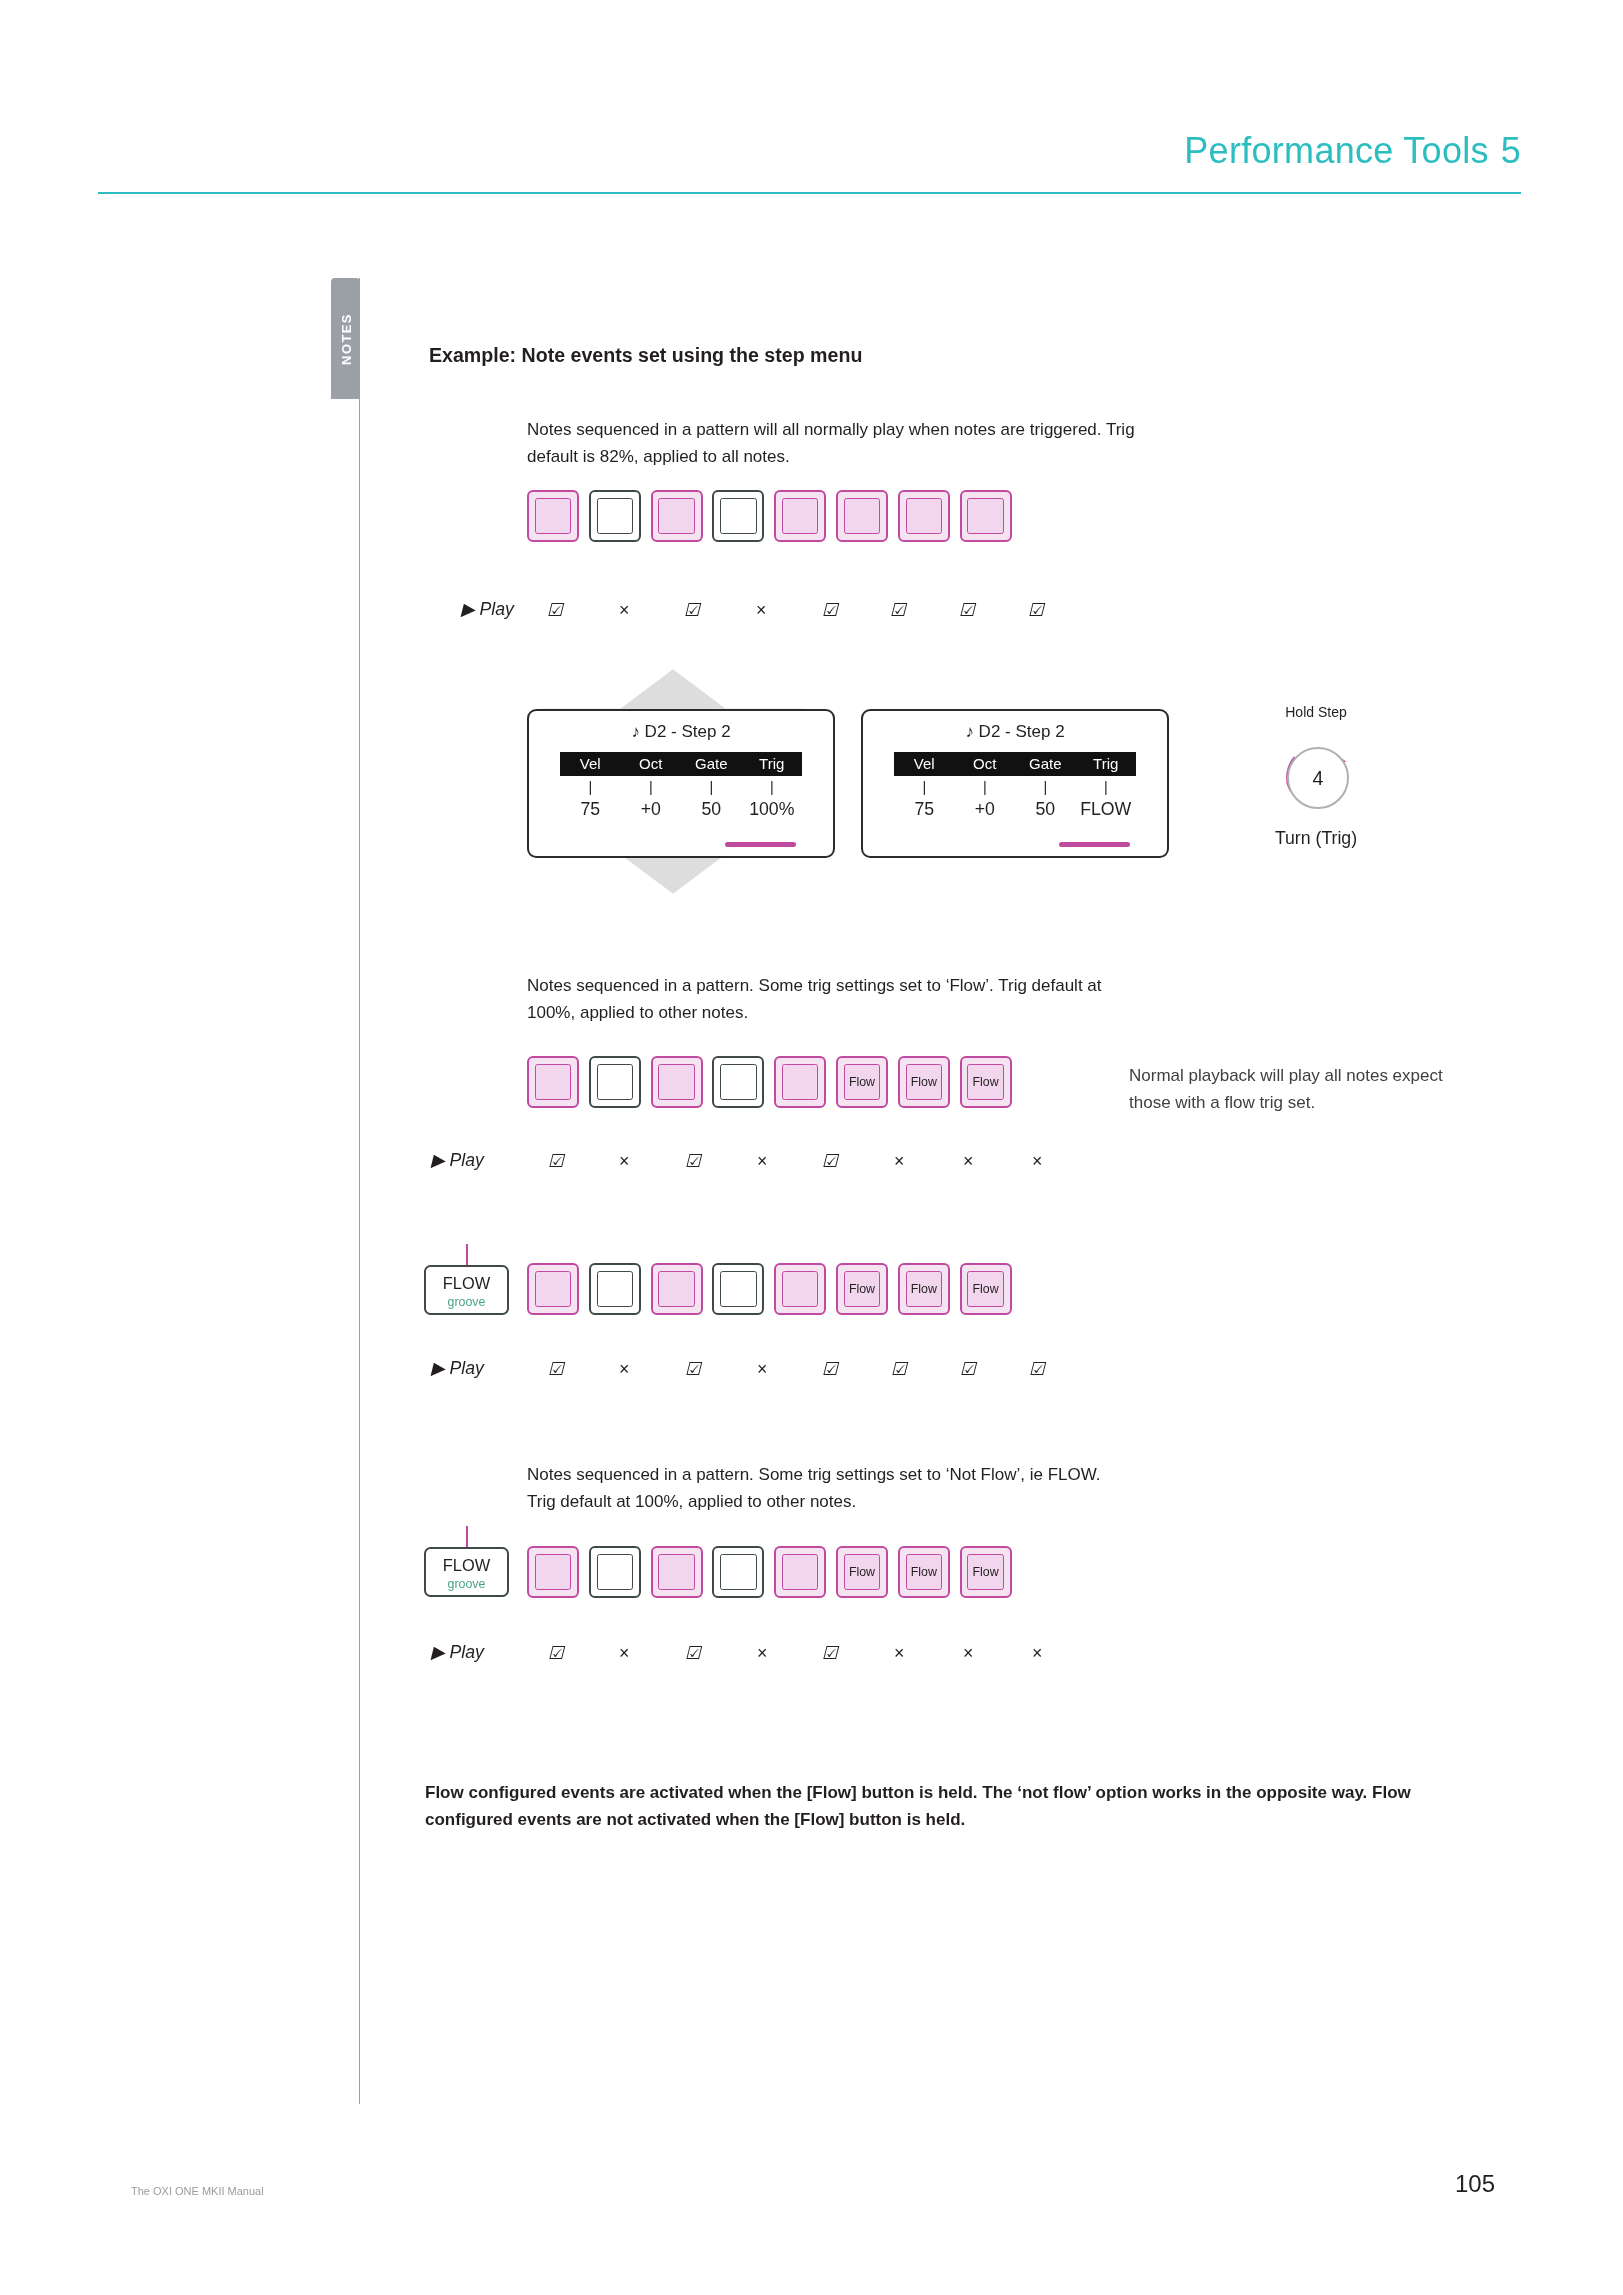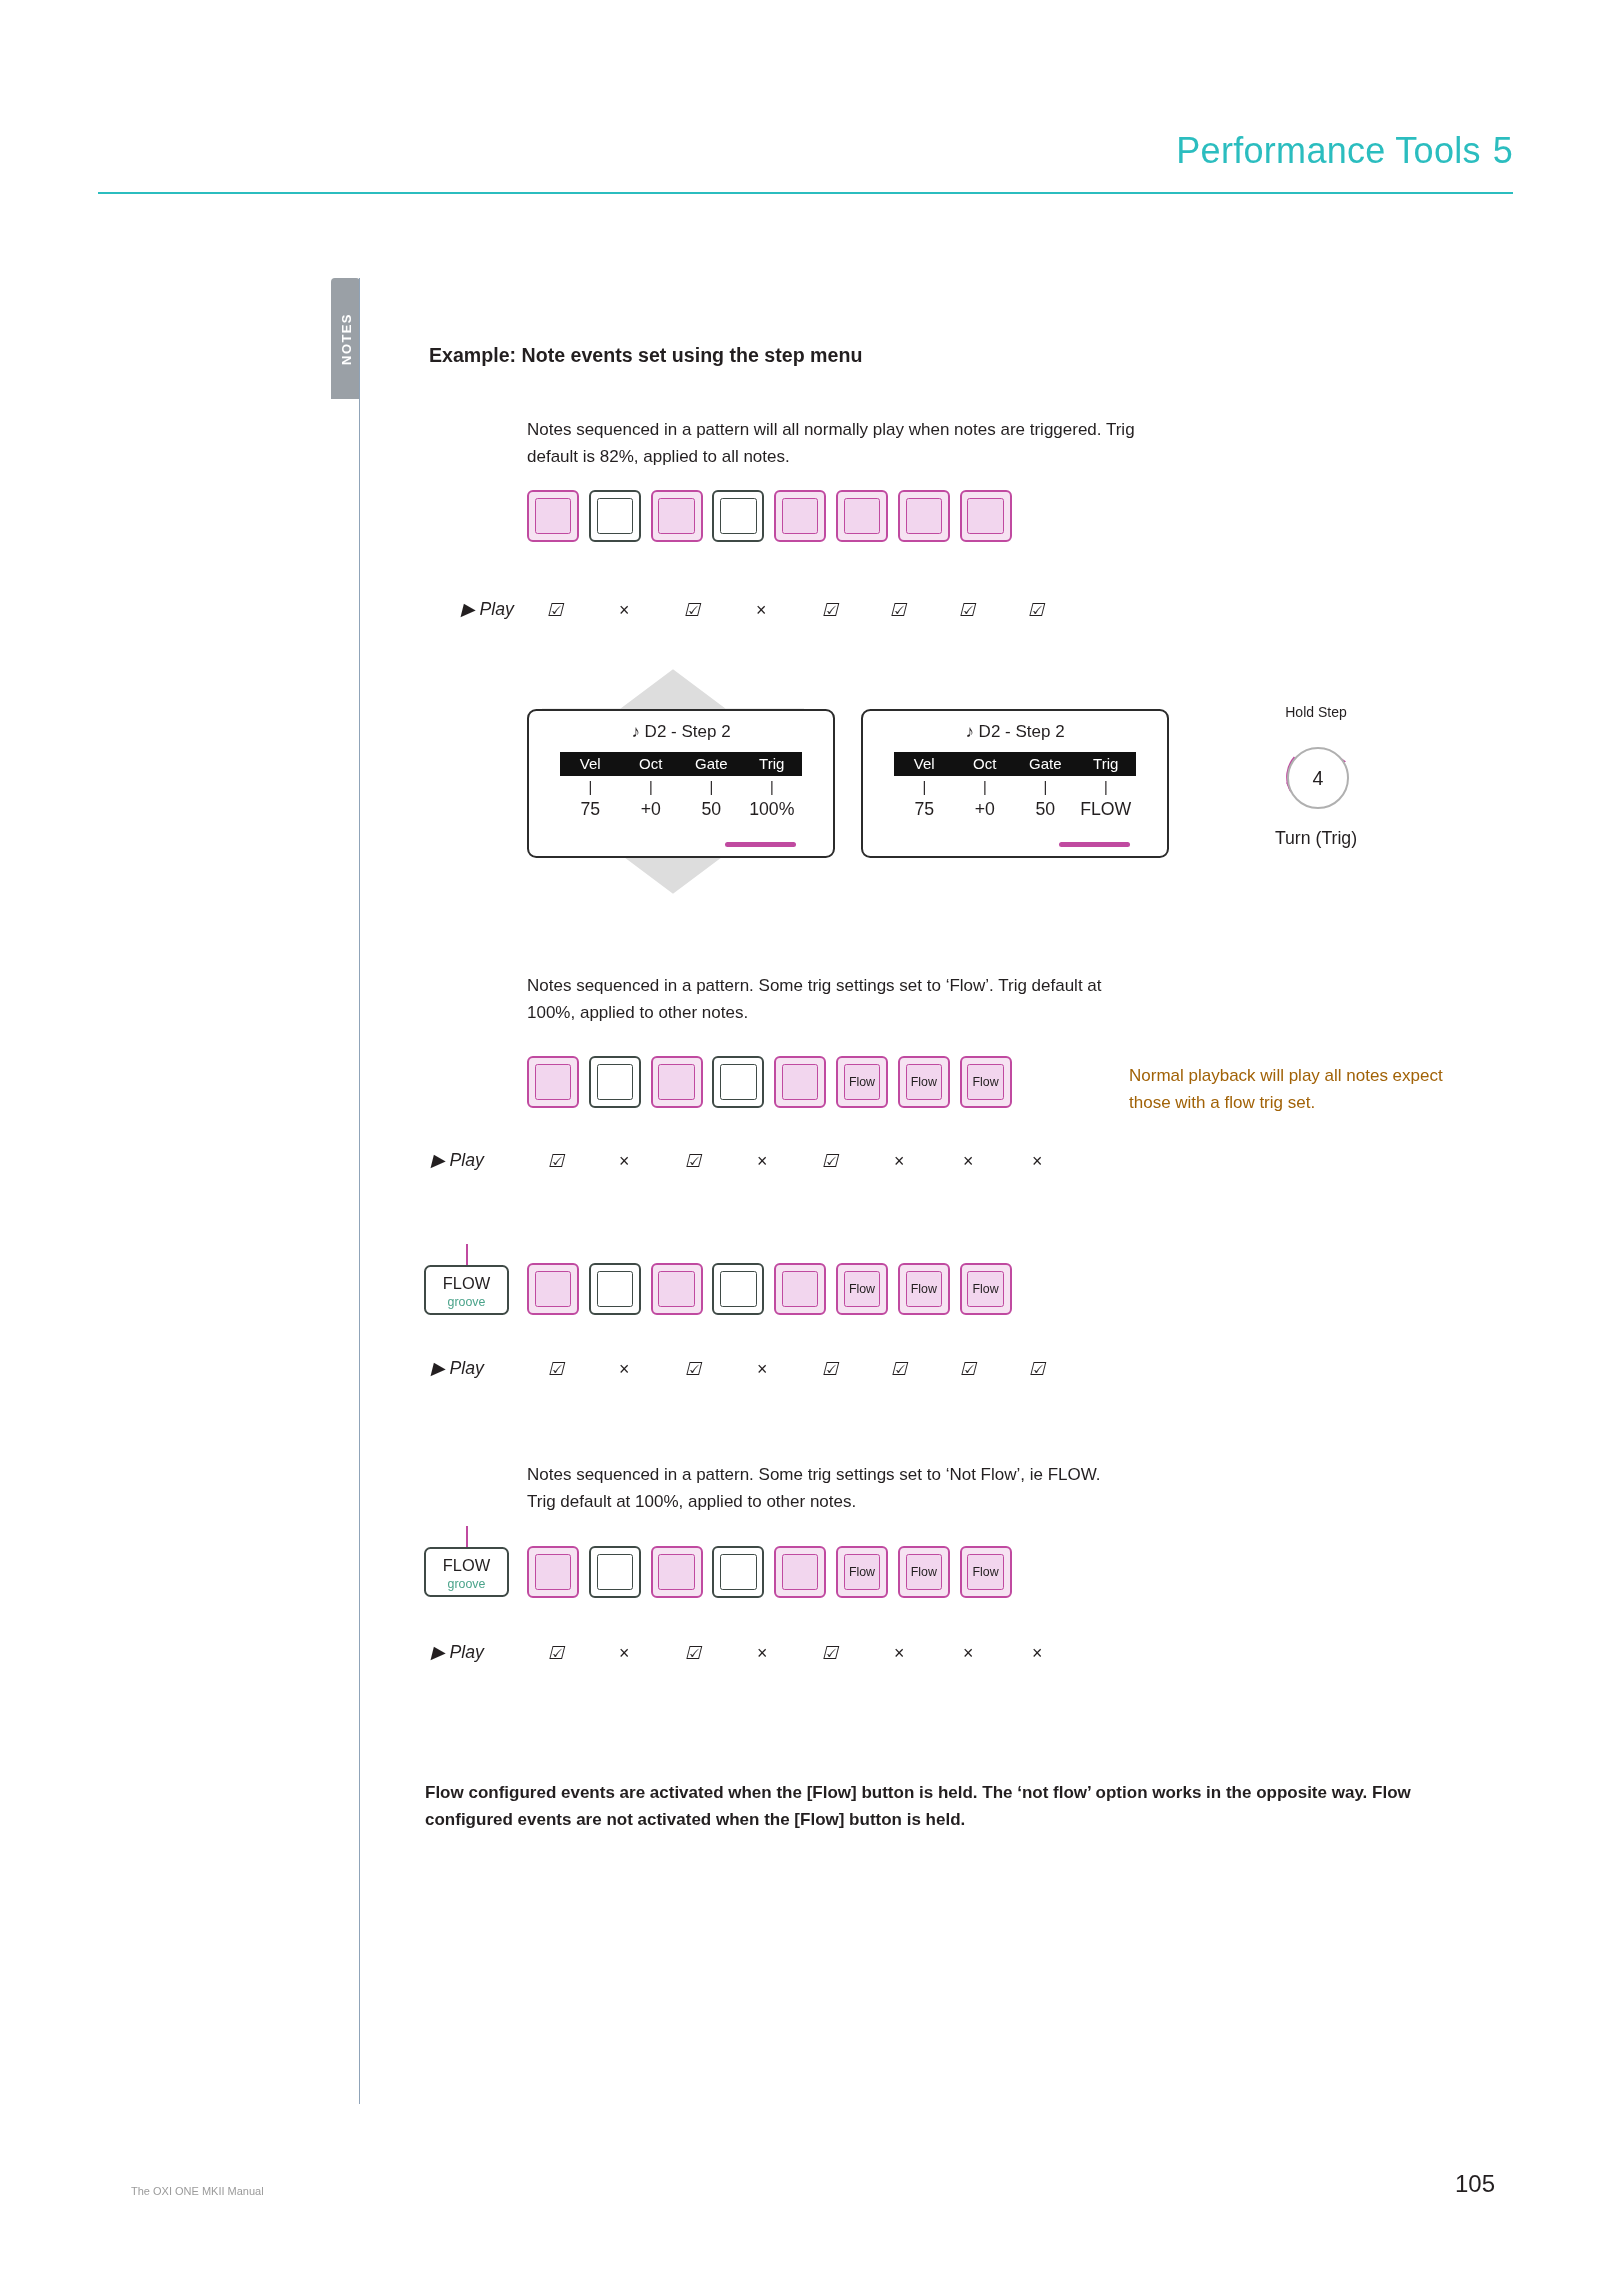--- a/index.html
+++ b/index.html
@@ -8,21 +8,21 @@
     background:#ffffff;
     font-family:"Liberation Sans", sans-serif;
     color:#231f20;
     position:relative;
     overflow:hidden;
   }
   .page { position:absolute; inset:0; }
 
   
   .header {
-    position:absolute; left:98px; right:110px; top:115px; height:79px;
+    position:absolute; left:98px; right:102px; top:115px; height:79px;
   }
   .header-title {
     position:absolute; right:0; bottom:22px;
     font-size:36px; color:#2bbdbf; font-weight:400; letter-spacing:0.3px;
     white-space:nowrap;
   }
   .header-title .num { font-size:36px; margin-left:11.8px; }
   .header-rule {
     position:absolute; left:0; right:0; bottom:0; height:2px; background:#2bbdbf;
   }
@@ -137,21 +137,21 @@
   }
   .flowarrow {
     position:absolute; width:2px; height:22px; background:#c04aa0;
   }
   .flowarrow:after {
     content:""; position:absolute; left:-4.6px; bottom:-6.5px;
     border-left:5.2px solid transparent; border-right:5.2px solid transparent;
     border-top:7.9px solid #c04aa0;
   }
 
-  .sidenote { position:absolute; font-size:17px; line-height:27px; color:#a16207; }
+  .sidenote { position:absolute; font-size:17px; line-height:27px; color:#404040; }
 
   
   .footer-left {
     position:absolute; left:131px; bottom:98px; font-size:11px; color:#9b9b9b;
   }
   .footer-right {
     position:absolute; right:128px; bottom:97px; font-size:24px; color:#231f20;
   }
 
   .grayarrow { position:absolute; }

